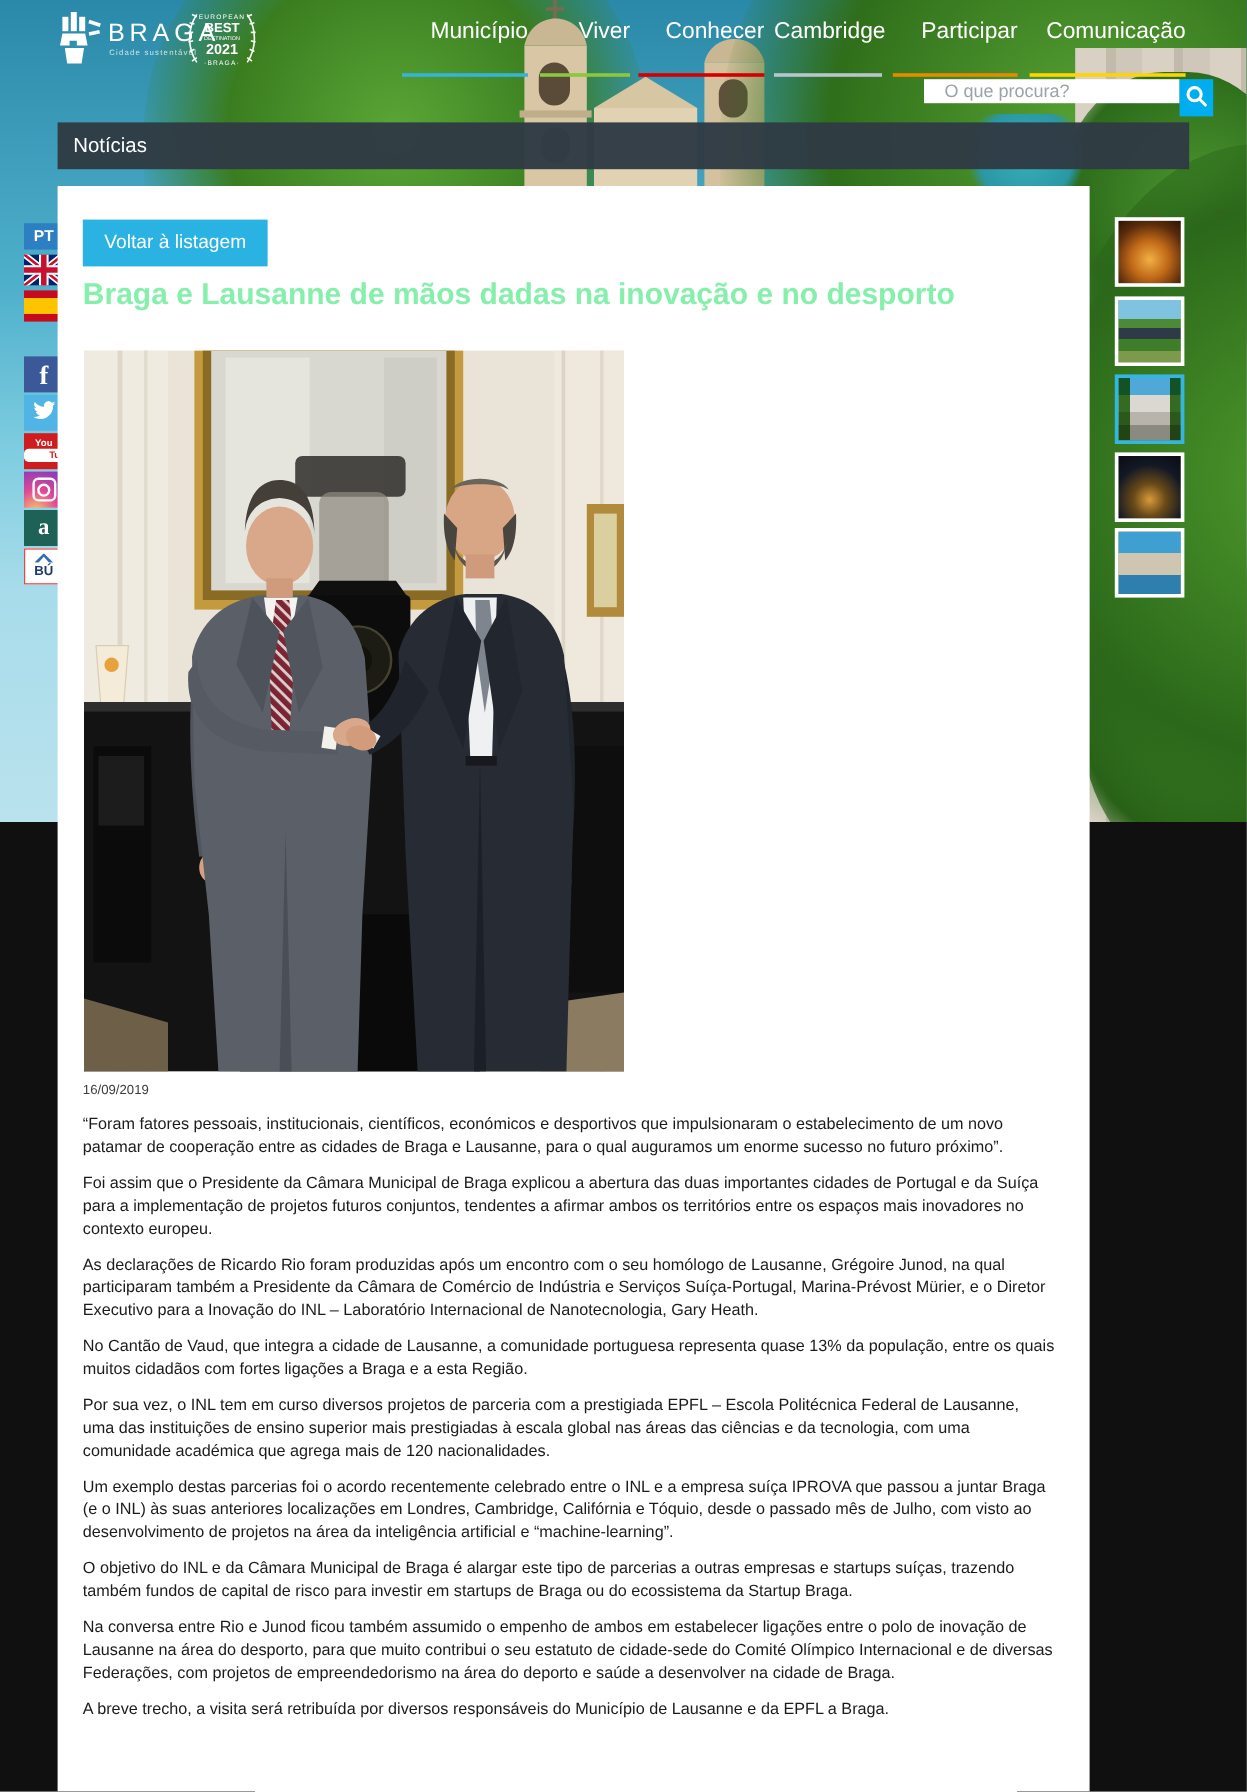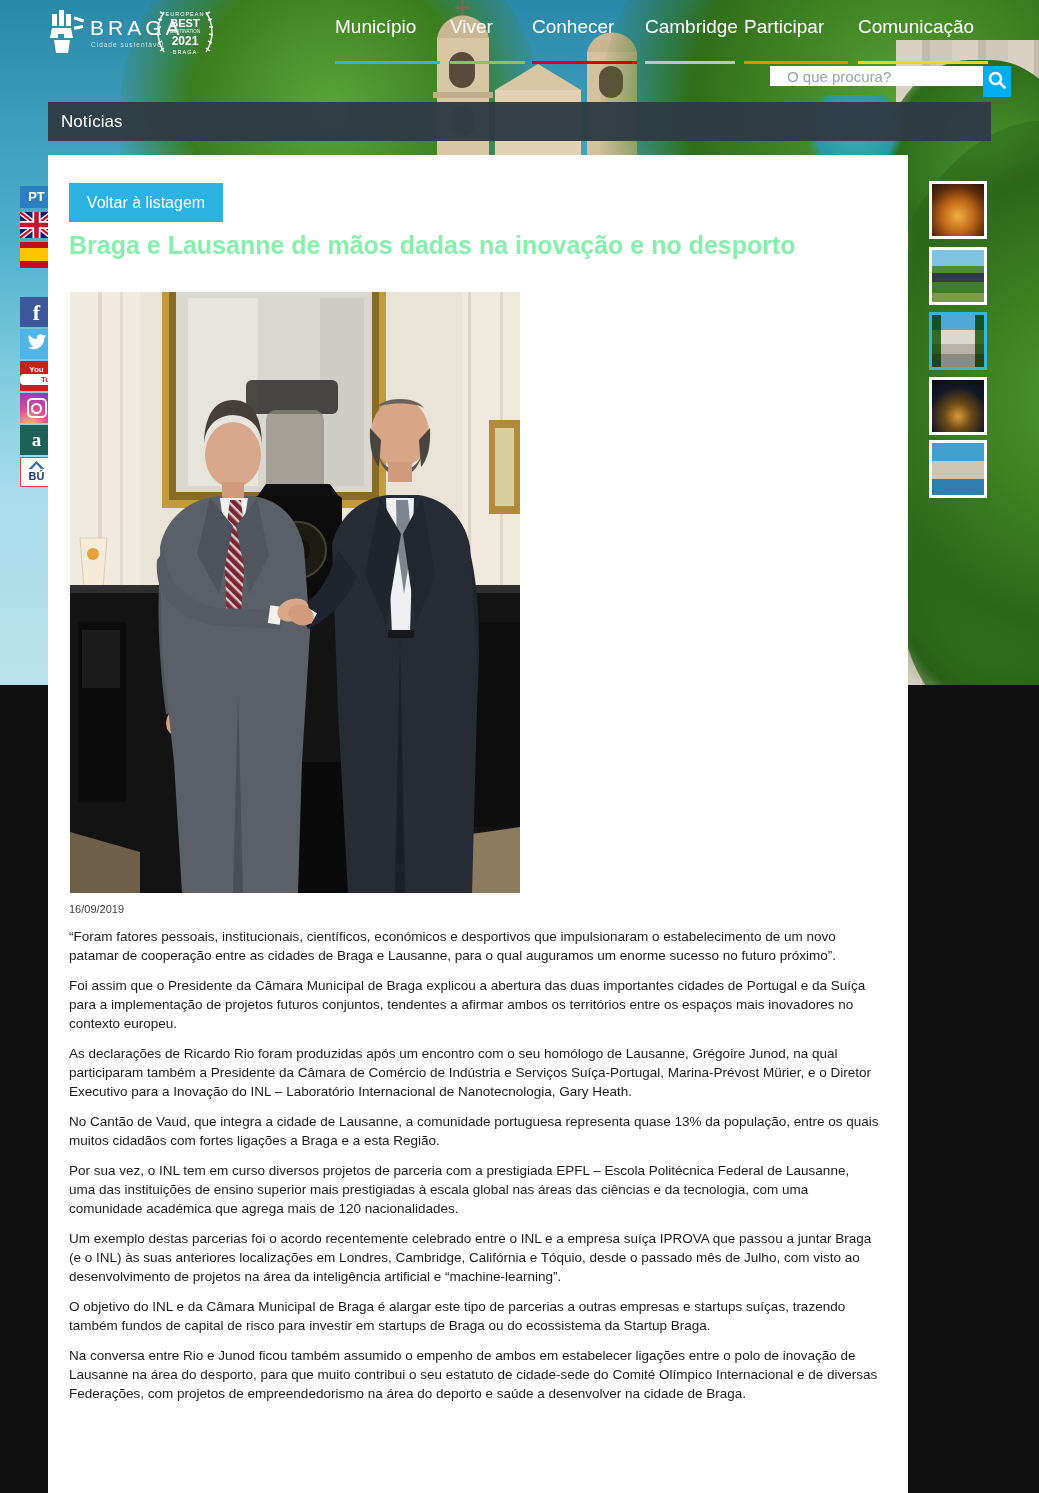--- a/index.html
+++ b/index.html
@@ -36,21 +36,21 @@
     clip-path:polygon(34% 0,66% 0,100% 100%,0 100%);
     background:linear-gradient(180deg,#cdbb97 0%,#c3b08a 60%,#b7a47e 100%);}
   .water{left:800px;top:95px;width:110px;height:70px;border-radius:30%;
     background:radial-gradient(circle,#37b0b8 0%,#2a97a5 60%,rgba(40,150,160,0) 75%);}
 
   
   .logo-emblem{left:50px;top:8px;}
   .logo-text{left:90px;top:16px;color:#fff;font-size:21px;font-weight:400;letter-spacing:4px;}
   .logo-tag{left:91px;top:41px;color:rgba(255,255,255,.75);font-size:6.5px;letter-spacing:1px;}
   .badge{left:152px;top:4px;}
-  .nav-item{top:16px;height:36px;color:#fff;font-size:19px;font-weight:300;text-align:left;cursor:pointer;}
+  .nav-item{top:16px;height:36px;color:#fff;font-size:19px;font-weight:300;text-align:right;cursor:pointer;}
   .nav-underline{position:absolute;left:0;bottom:-12px;width:100%;height:3px;}
   .n0{left:335px;width:105px;} .n1{left:450px;width:75px;} .n2{left:532px;width:105px;}
   .n3{left:645px;width:90px;} .n4{left:744px;width:104px;} .n5{left:858px;width:130px;}
 
   .search{left:770px;top:66px;width:218px;height:31px;display:flex;}
   .search input{width:188px;height:20px;border:none;outline:none;padding:0 8px 0 17px;
     font-size:15px;font-weight:400;color:#555;font-family:"Liberation Sans",sans-serif;}
   .search input::placeholder{color:#9aa3a8;}
   .search button{width:30px;height:31px;border:none;background:#00aeef;cursor:pointer;padding:2px;}
 
@@ -316,19 +316,20 @@
 
 <div class="abs body-text">
   <p>“Foram fatores pessoais, institucionais, científicos, económicos e desportivos que impulsionaram o estabelecimento de um novo patamar de cooperação entre as cidades de Braga e Lausanne, para o qual auguramos um enorme sucesso no futuro próximo”.</p>
   <p>Foi assim que o Presidente da Câmara Municipal de Braga explicou a abertura das duas importantes cidades de Portugal e da Suíça para a implementação de projetos futuros conjuntos, tendentes a afirmar ambos os territórios entre os espaços mais inovadores no contexto europeu.</p>
   <p>As declarações de Ricardo Rio foram produzidas após um encontro com o seu homólogo de Lausanne, Grégoire Junod, na qual participaram também a Presidente da Câmara de Comércio de Indústria e Serviços Suíça-Portugal, Marina-Prévost Mürier, e o Diretor Executivo para a Inovação do INL – Laboratório Internacional de Nanotecnologia, Gary Heath.</p>
   <p>No Cantão de Vaud, que integra a cidade de Lausanne, a comunidade portuguesa representa quase 13% da população, entre os quais muitos cidadãos com fortes ligações a Braga e a esta Região.</p>
   <p>Por sua vez, o INL tem em curso diversos projetos de parceria com a prestigiada EPFL – Escola Politécnica Federal de Lausanne, uma das instituições de ensino superior mais prestigiadas à escala global nas áreas das ciências e da tecnologia, com uma comunidade académica que agrega mais de 120 nacionalidades.</p>
   <p>Um exemplo destas parcerias foi o acordo recentemente celebrado entre o INL e a empresa suíça IPROVA que passou a juntar Braga (e o INL) às suas anteriores localizações em Londres, Cambridge, Califórnia e Tóquio, desde o passado mês de Julho, com visto ao desenvolvimento de projetos na área da inteligência artificial e “machine-learning”.</p>
   <p>O objetivo do INL e da Câmara Municipal de Braga é alargar este tipo de parcerias a outras empresas e startups suíças, trazendo também fundos de capital de risco para investir em startups de Braga ou do ecossistema da Startup Braga.</p>
   <p>Na conversa entre Rio e Junod ficou também assumido o empenho de ambos em estabelecer ligações entre o polo de inovação de Lausanne na área do desporto, para que muito contribui o seu estatuto de cidade-sede do Comité Olímpico Internacional e de diversas Federações, com projetos de empreendedorismo na área do deporto e saúde a desenvolver na cidade de Braga.</p>
+  <p>A breve trecho, a visita será retribuída por diversos responsáveis do Município de Lausanne e da EPFL a Braga.</p>
 </div>
 
 <div class="abs thumb t0"></div>
 <div class="abs thumb t1"></div>
 <div class="abs thumb t2 selected"></div>
 <div class="abs thumb t3"></div>
 <div class="abs thumb t4"></div>
 
 </body></html>

